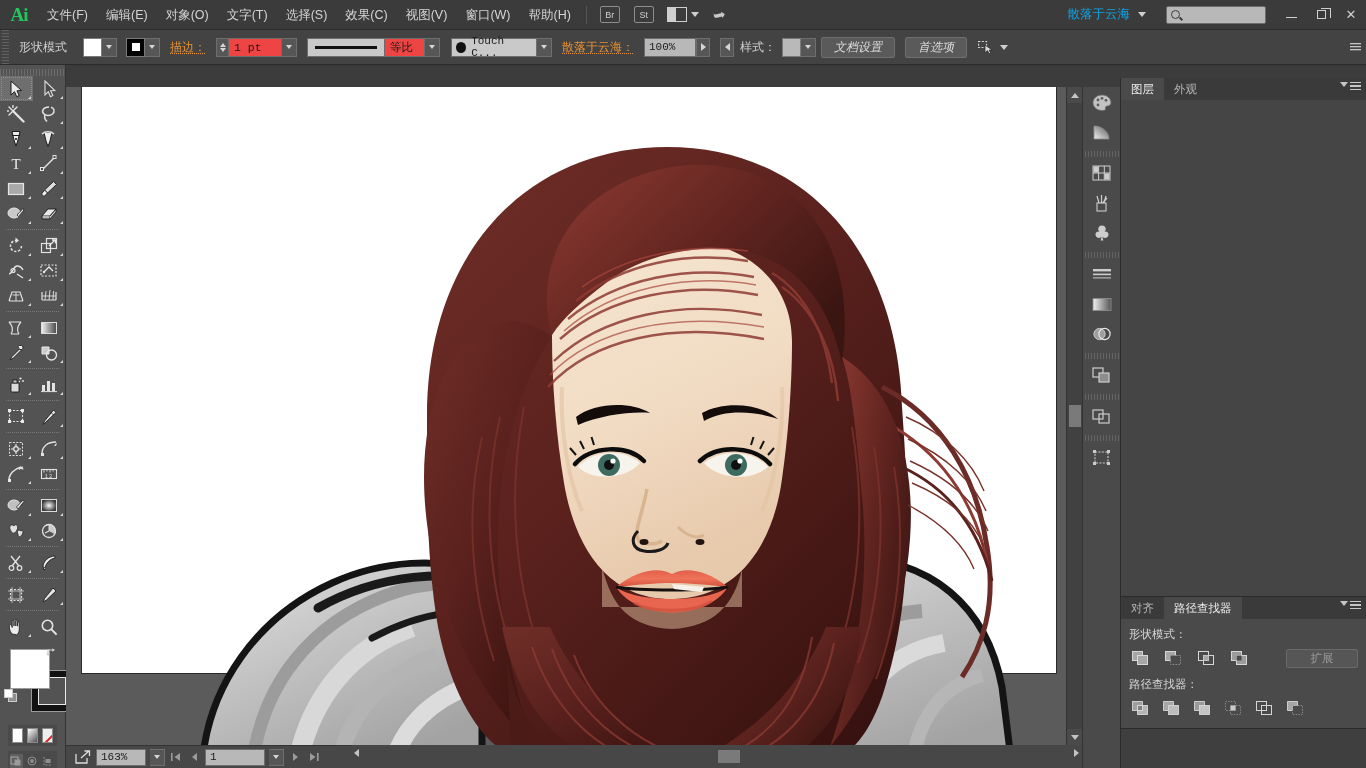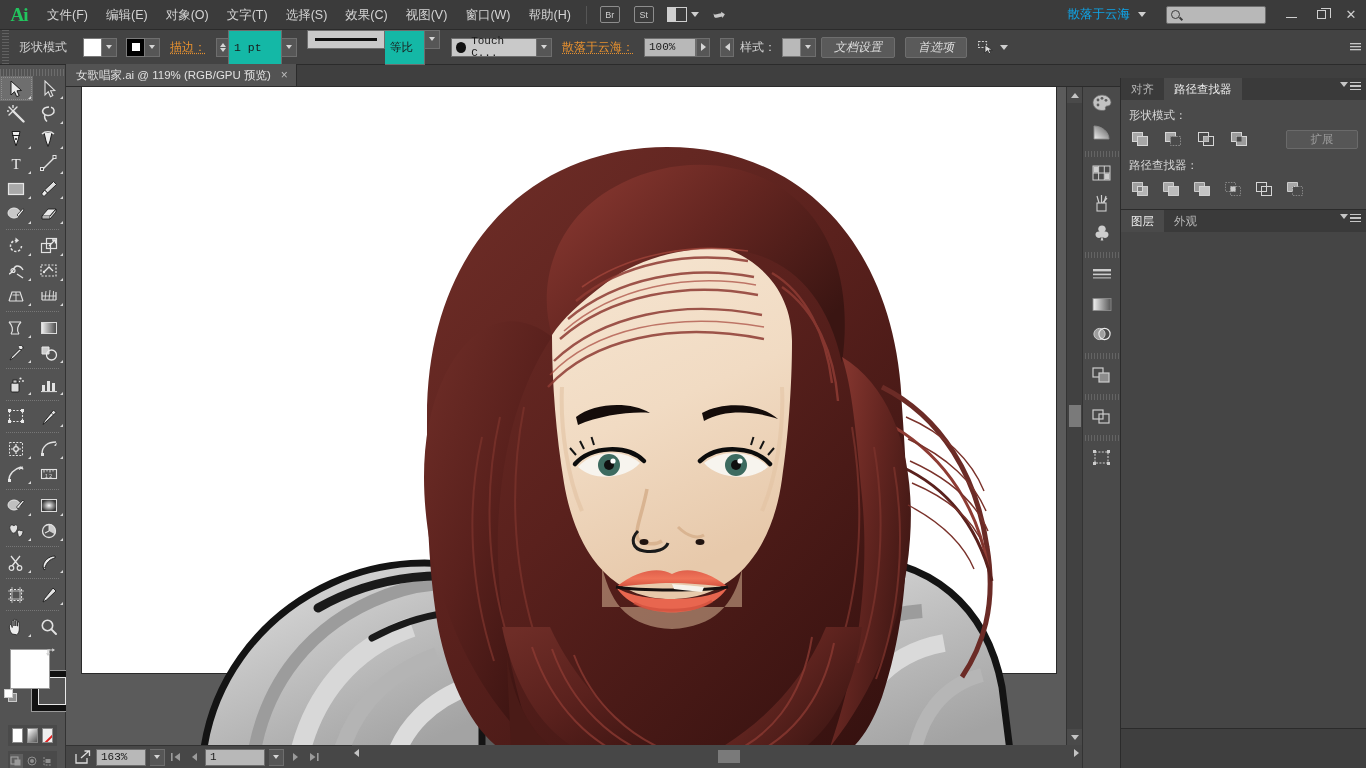--- a/index.html
+++ b/index.html
@@ -60,21 +60,21 @@
   .swatch{ width:19px;height:19px;border:1px solid #7a7a7a; }
   .swatch.white{ background:#fff; }
   .swatch.stroke-sq{ background:#000; display:flex;align-items:center;justify-content:center;}
   .swatch.stroke-sq i{ width:8px;height:8px;background:#fff;display:block;
       outline:1px solid #000;}
   .swatch.lightgray{ background:#b9b9b9; }
   .dd{ width:15px;height:19px;background:#565656;border:1px solid #6e6e6e;
     border-left:none; display:flex;align-items:center;justify-content:center; }
   .dd .caret{ border-top-color:#d5d5d5;border-left-width:3.5px;border-right-width:3.5px;
     border-top-width:4.5px; margin:0; }
-  .cb-field{ height:35px; background:#14b8a6; color:#1a1a1a; font-size:11.5px;
+  .cb-field{ height:19px; background:#ef4444; color:#1a1a1a; font-size:11.5px;
     display:flex;align-items:center; padding:0 5px; border:1px solid #6d6d6d;
     font-family:"Liberation Mono",monospace; }
   .spinner{ width:12px;height:19px;display:flex;flex-direction:column;
     justify-content:center;align-items:center; background:#565656;
     border:1px solid #6e6e6e; border-right:none; }
   .spinner i{ width:0;height:0;border-left:3px solid transparent;
     border-right:3px solid transparent; }
   .spinner i.up{ border-bottom:4px solid #d5d5d5; margin-bottom:1px;}
   .spinner i.dn{ border-top:4px solid #d5d5d5; }
   .strokepv{ width:78px;height:19px;background:#c9c9c9;border:1px solid #6d6d6d;
@@ -735,26 +735,20 @@
       <div class="d">
         <svg width="13" height="11" viewBox="0 0 13 11">
             <path d="M2 1 L2 9 L10 9" fill="none" stroke="#8f8f8f" stroke-width="1" stroke-dasharray="2 1.2"></path>
             <rect x="3.5" y="3" width="5" height="4" fill="#8f8f8f"></rect>
           </svg>
         </div>
     </div>
 
   </div>
 
-  <div class="tabbar">
-    <div class="doctab">
-      <span>女歌唱家.ai @ 119% (RGB/GPU 预览)</span>
-      <span class="x">×</span>
-    </div>
-  </div>
 
   <div class="canvasArea">
     <div class="artboard"></div>
     <svg class="art-svg" viewBox="0 0 974 680">
       <defs>
         <linearGradient id="skinG" x1="0" y1="0" x2="0.3" y2="1">
           <stop offset="0" stop-color="#f6e6d2"></stop>
             <stop offset="0.55" stop-color="#f1dbc3"></stop>
             <stop offset="1" stop-color="#e7c9ab"></stop>
         </linearGradient>
@@ -1048,20 +1042,36 @@
             <rect x="1" y="1" width="3" height="3"></rect>
             <rect x="15" y="1" width="3" height="3"></rect>
             <rect x="1" y="13" width="3" height="3"></rect>
             <rect x="15" y="13" width="3" height="3"></rect>
           </g>
         </svg>
     </div>
   </div>
 
   <div class="panels">
+
+    <div class="panelGroup">
+      <div class="pTabs">
+        <div class="pTab act">图层</div>
+        <div class="pTab">外观</div>
+        <div class="pMenu">
+          <div class="tri-d" style="border-top-color:#c6c6c6;margin-bottom:3px;"></div>
+          <div>
+              <div class="ln"></div>
+              <div class="ln"></div>
+              <div class="ln" style="margin-bottom:0"></div>
+            </div>
+        </div>
+      </div>
+      <div class="emptyPanel"></div>
+    </div>
 
     <div class="panelGroup">
       <div class="pTabs">
         <div class="pTab">对齐</div>
         <div class="pTab act">路径查找器</div>
         <div class="pMenu">
           <div class="tri-d" style="border-top-color:#c6c6c6;margin-bottom:3px;"></div>
           <div>
               <div class="ln"></div>
               <div class="ln"></div>
@@ -1137,31 +1147,15 @@
           <div class="pfBtn">
             <svg width="19" height="17" viewBox="0 0 19 17">
                 <path d="M1.5 1.5 L11.5 1.5 L11.5 5.5 L6.5 5.5 L6.5 10.5 L1.5 10.5 Z" fill="#a7a7a7" stroke="#d6d6d6" stroke-width="0.9"></path>
                 <rect x="6.5" y="5.5" width="10" height="9" fill="none" stroke="#8c8c8c" stroke-width="0.9" stroke-dasharray="1.5 1.2"></rect>
               </svg>
           </div>
         </div>
       </div>
     </div>
 
-    <div class="panelGroup">
-      <div class="pTabs">
-        <div class="pTab act">图层</div>
-        <div class="pTab">外观</div>
-        <div class="pMenu">
-          <div class="tri-d" style="border-top-color:#c6c6c6;margin-bottom:3px;"></div>
-          <div>
-              <div class="ln"></div>
-              <div class="ln"></div>
-              <div class="ln" style="margin-bottom:0"></div>
-            </div>
-        </div>
-      </div>
-      <div class="emptyPanel"></div>
-    </div>
-
   </div>
 
 </div>
 
 </body></html>

